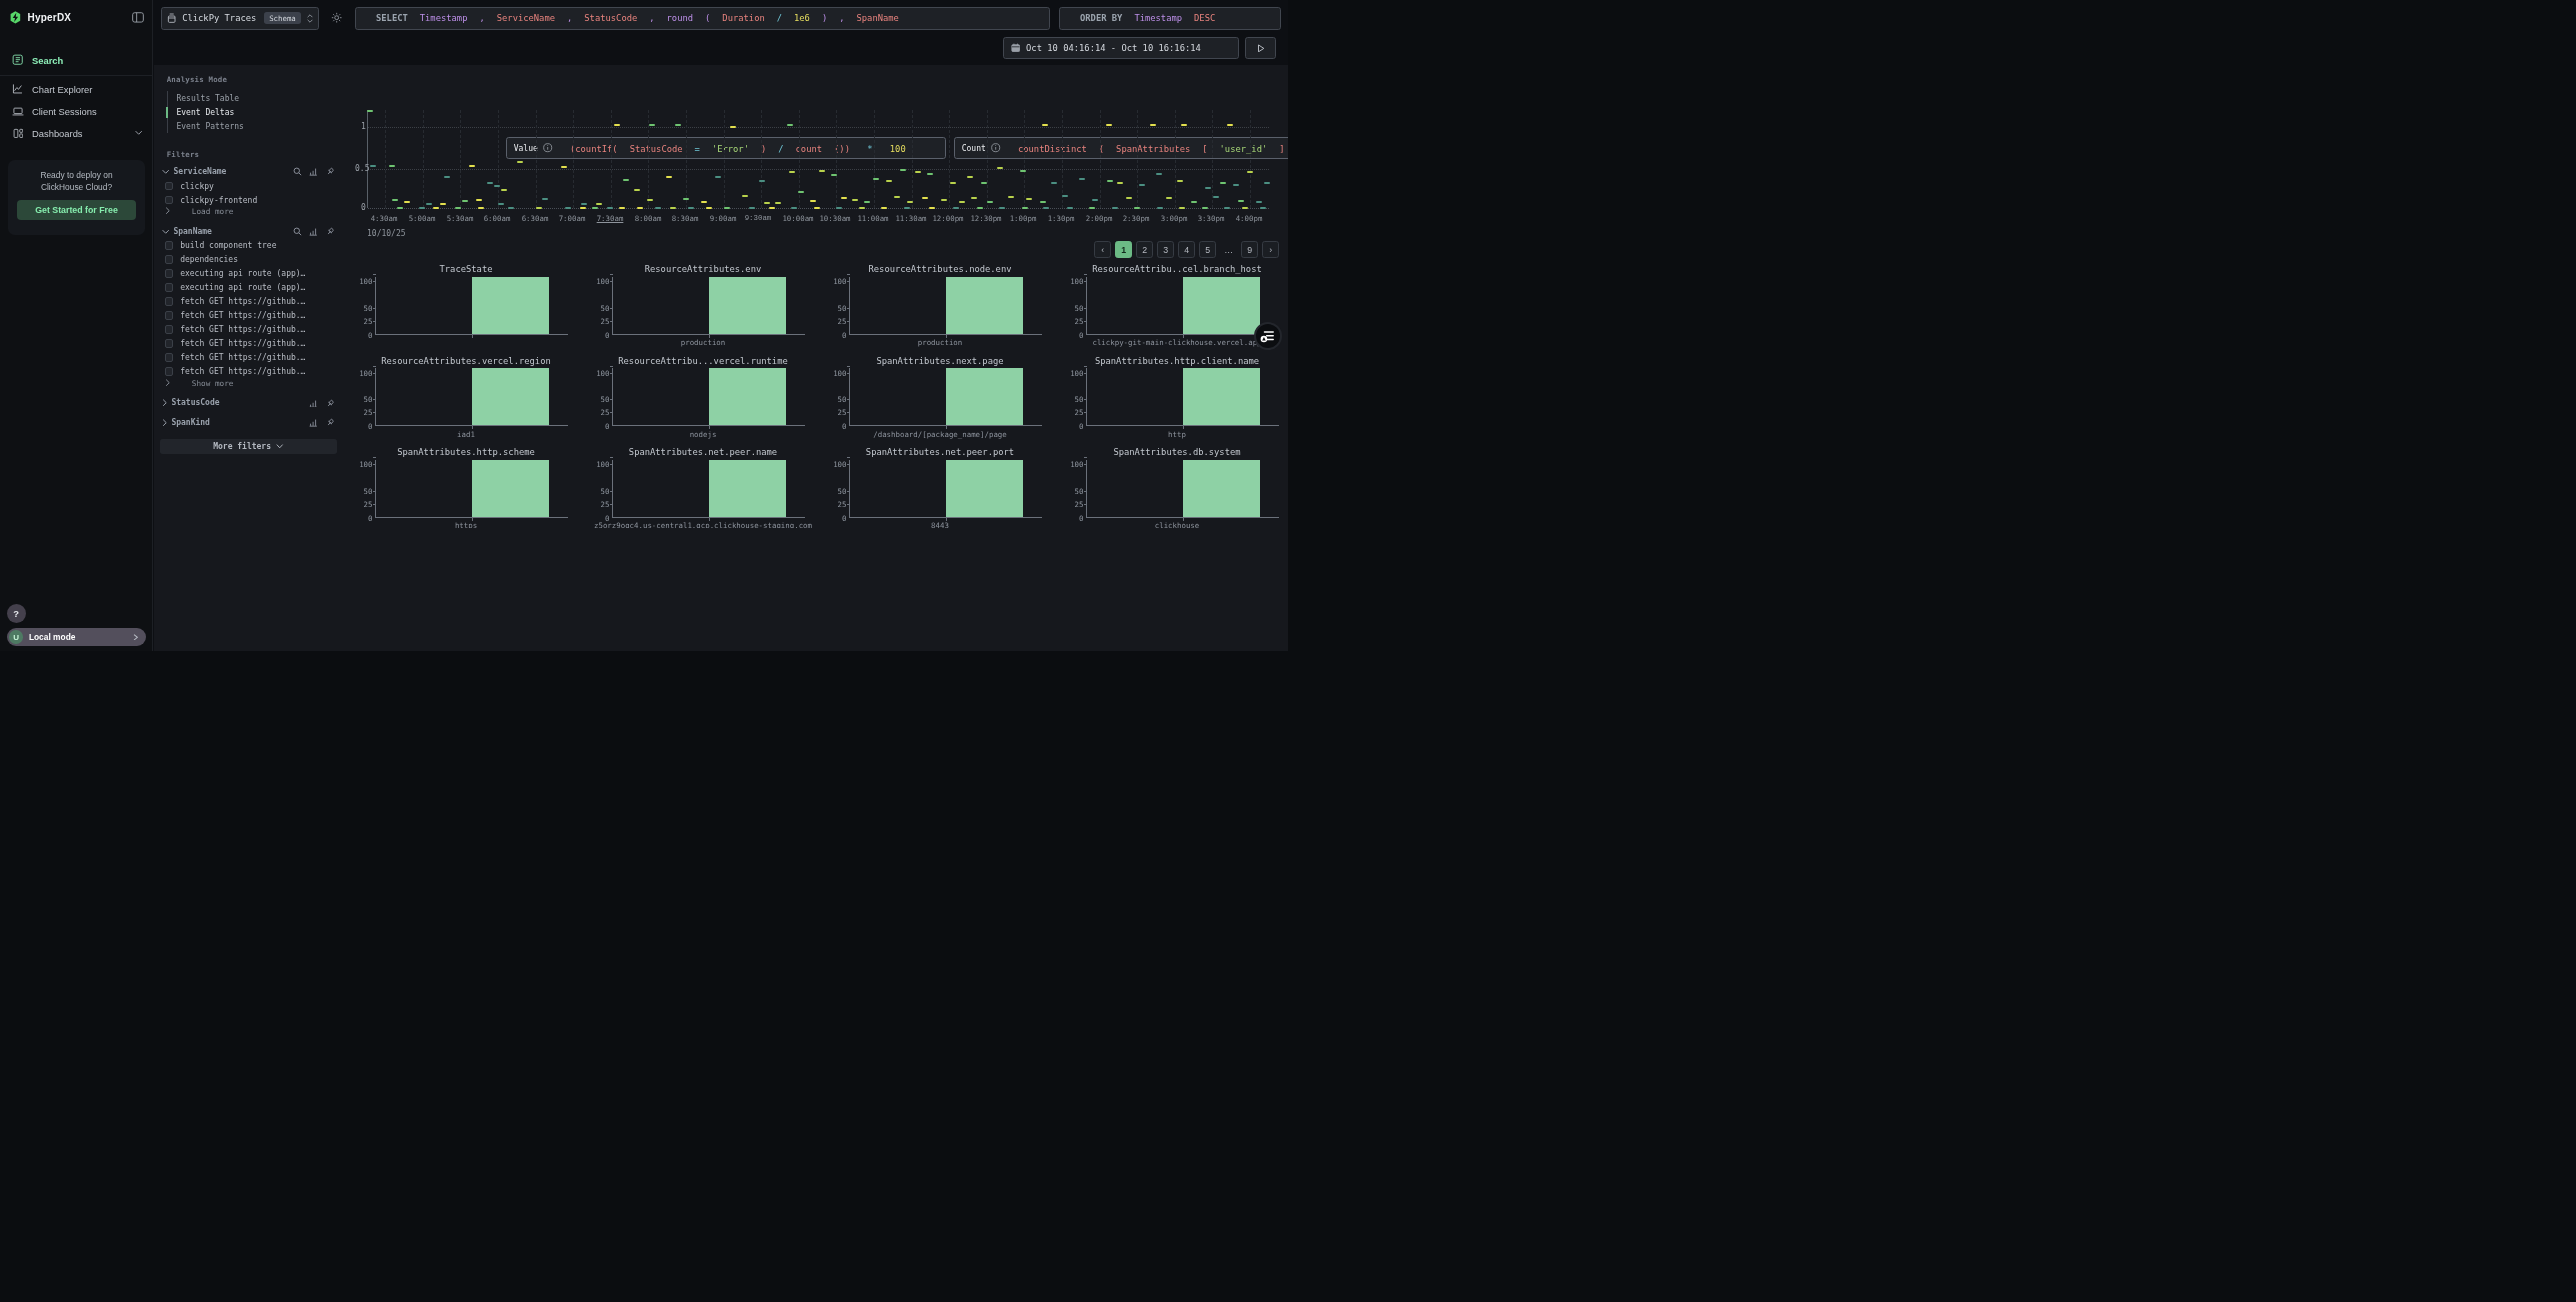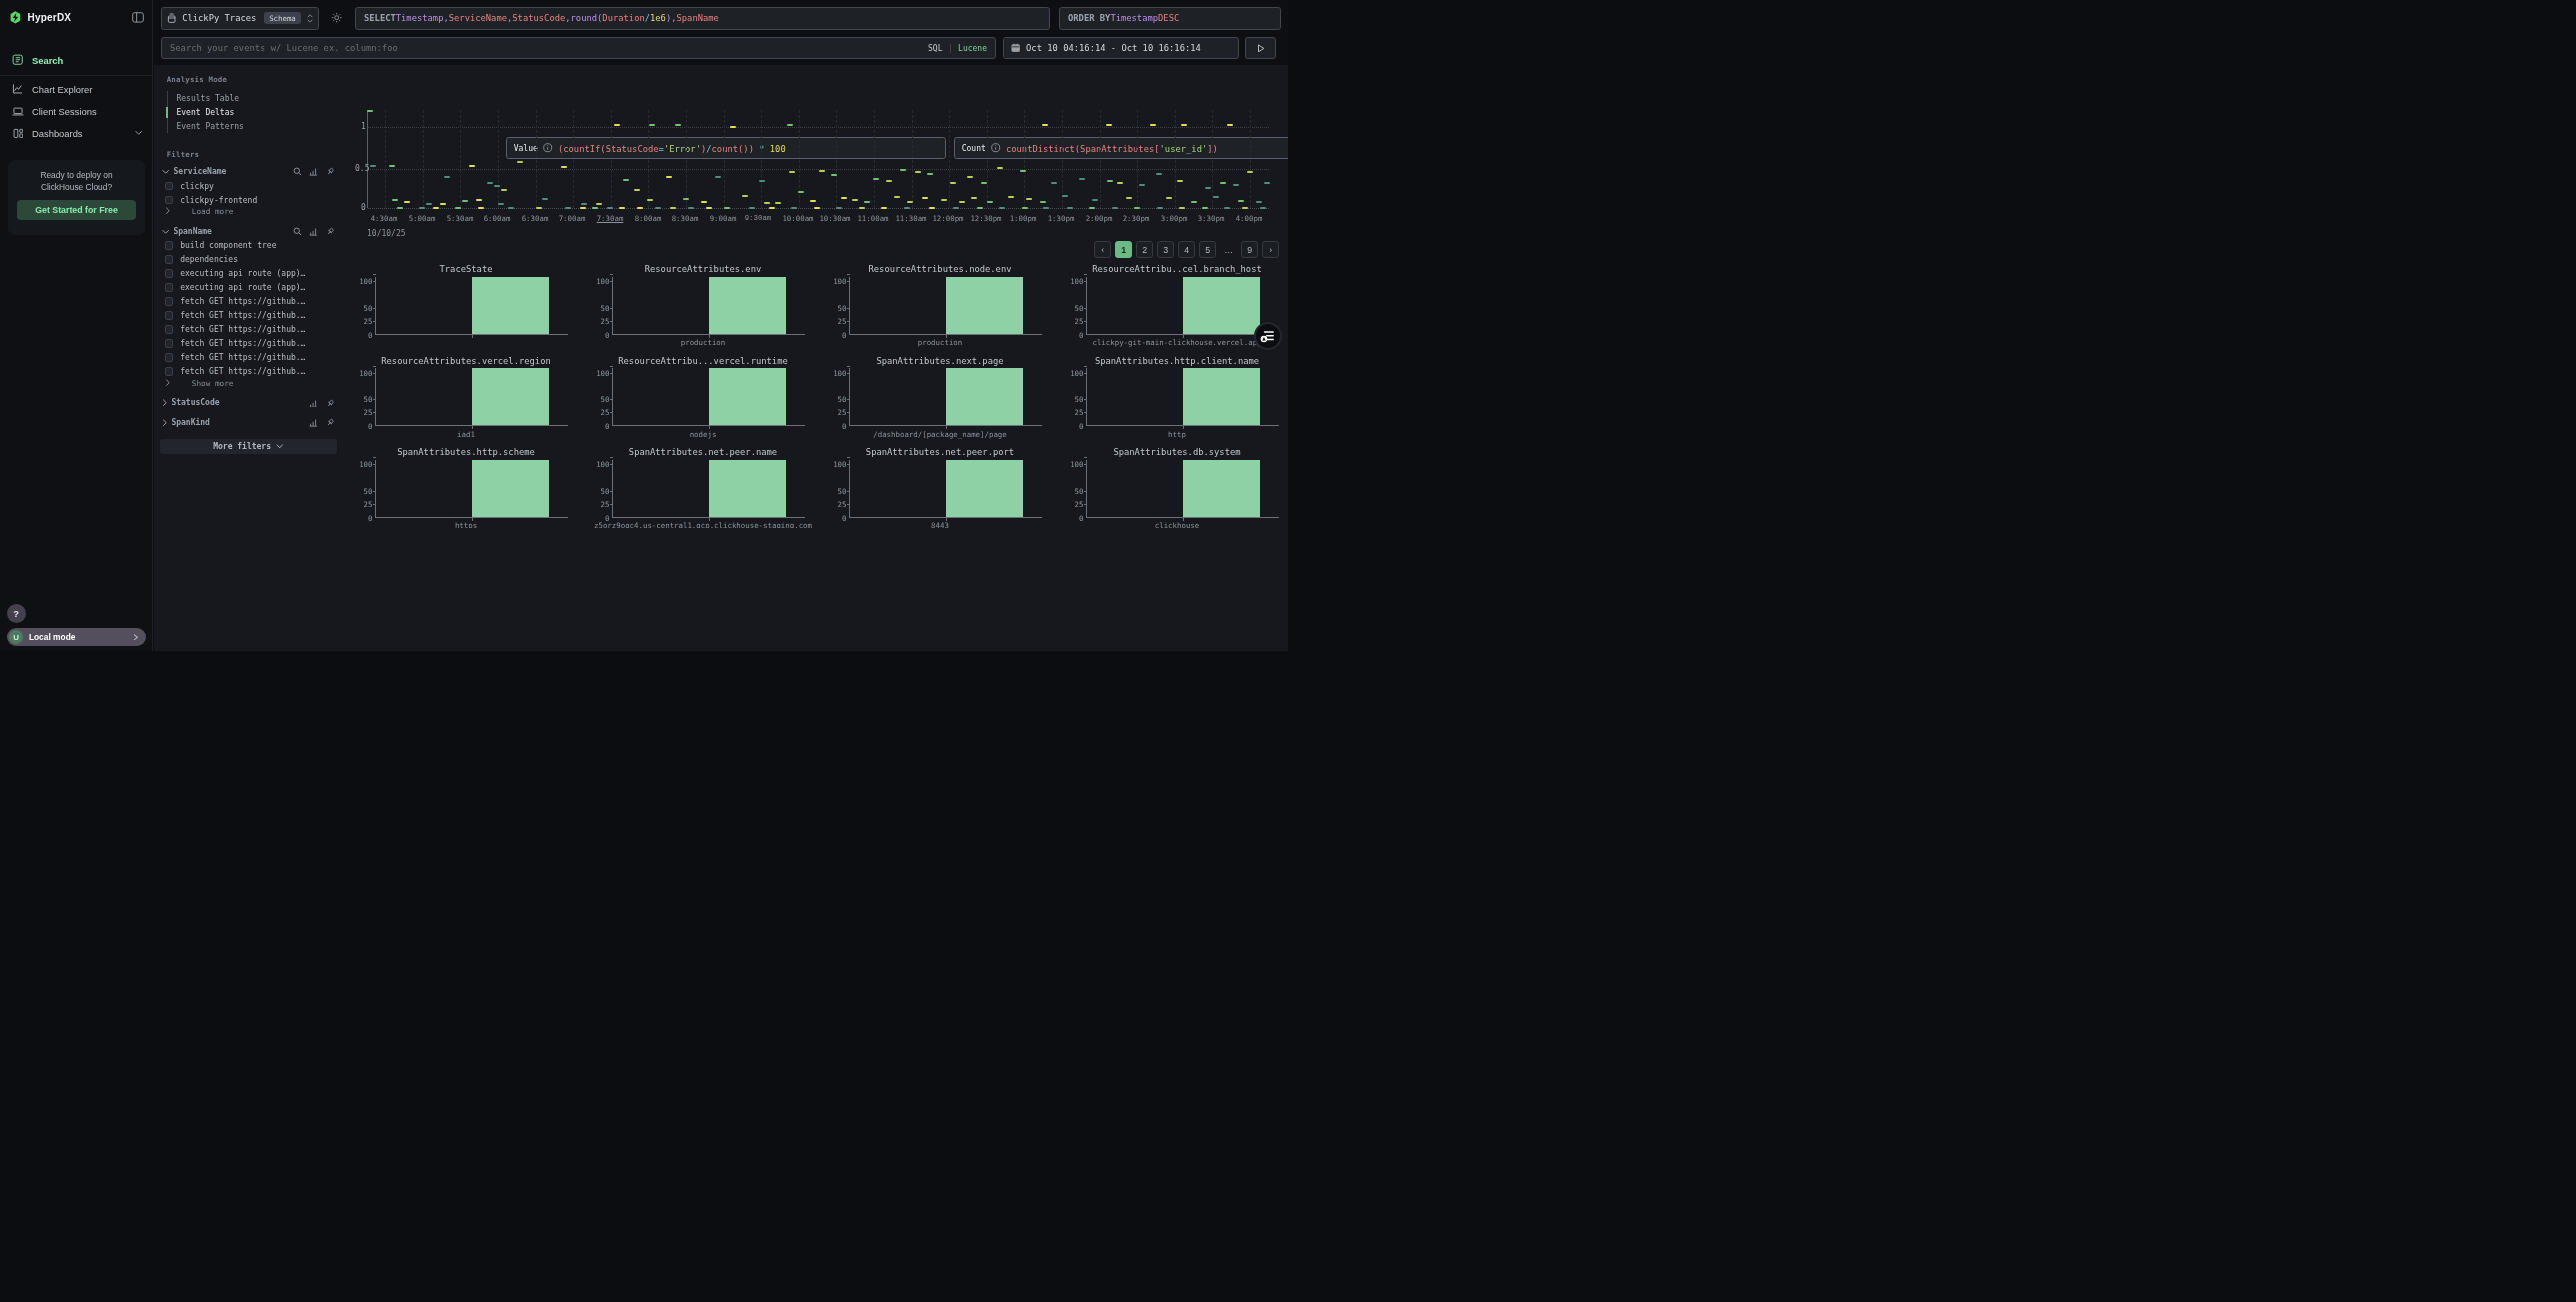--- a/index.html
+++ b/index.html
@@ -49,21 +49,21 @@
 
   
   #content { position:absolute; left:154px; top:65px; width:1134px; height:586px; background:#16181d; }
 
   
   .expr-box { position:absolute; background:#1e2126; border:0.7px solid #5a606b; border-radius:2.7px; height:22px; display:flex; align-items:center; padding:0 6.7px; gap:5.4px; white-space:nowrap; overflow:hidden; }
   #value-box { left:352px; top:72px; width:440px; }
   #count-box { left:800px; top:72px; width:444px; }
   .expr-label { color:#eceef1; font-size:8px; font-weight:normal; }
   .info-ic { color:#9aa0a8; display:flex; }
-  .tk { font-size:8.8px; }
+  .tk { font-size:8.8px;margin-left:12px; }
   .tk-kw { color:#9ba4ae; font-weight:bold; }
   .tk-pur { color:#bd8fe8; }
   .tk-sal { color:#e8837e; }
   .tk-cy { color:#6fc7d7; }
   .tk-yel { color:#e6de5f; }
   .tk-grn { color:#a8d878; }
 
   
   #filter-panel { position:absolute; left:6px; top:0; width:177px; height:586px; overflow:hidden; }
   #analysis-title, #filters-title { color:#7b818c; font-size:7.4px; font-weight:bold; letter-spacing:0.2px; }
@@ -247,28 +247,20 @@
       <span class="tk tk-pur">)</span>
       <span class="tk tk-pur">, </span>
       <span class="tk tk-sal">SpanName</span>
     </div>
   <div class="box mono" id="orderby-box">
       <span class="tk tk-kw">ORDER BY </span>
       <span class="tk tk-pur">Timestamp </span>
       <span class="tk tk-sal">DESC</span>
     </div>
 
-  <div class="box mono" id="search-box">
-    <span id="search-ph">Search your events w/ Lucene ex. column:foo</span>
-    <span id="search-modes">
-      <span id="sql-label">SQL</span>
-      <span id="mode-div">|</span>
-      <span id="lucene-label">Lucene</span>
-    </span>
-  </div>
   <div class="box mono" id="date-box">
     <span>
       <svg width="9.4" height="9.4" viewBox="0 0 16 16" fill="none" stroke="#9aa0a8" stroke-width="1.4">
           <rect x="1.5" y="3" width="13" height="11.5" rx="1.5" fill="#9aa0a8"></rect>
           <line x1="1.5" y1="6.5" x2="14.5" y2="6.5" stroke="#1e2126"></line>
           <line x1="5" y1="1" x2="5" y2="4"></line>
           <line x1="11" y1="1" x2="11" y2="4"></line>
         </svg>
     </span>
     <span id="date-text">Oct 10 04:16:14 - Oct 10 16:16:14</span>

